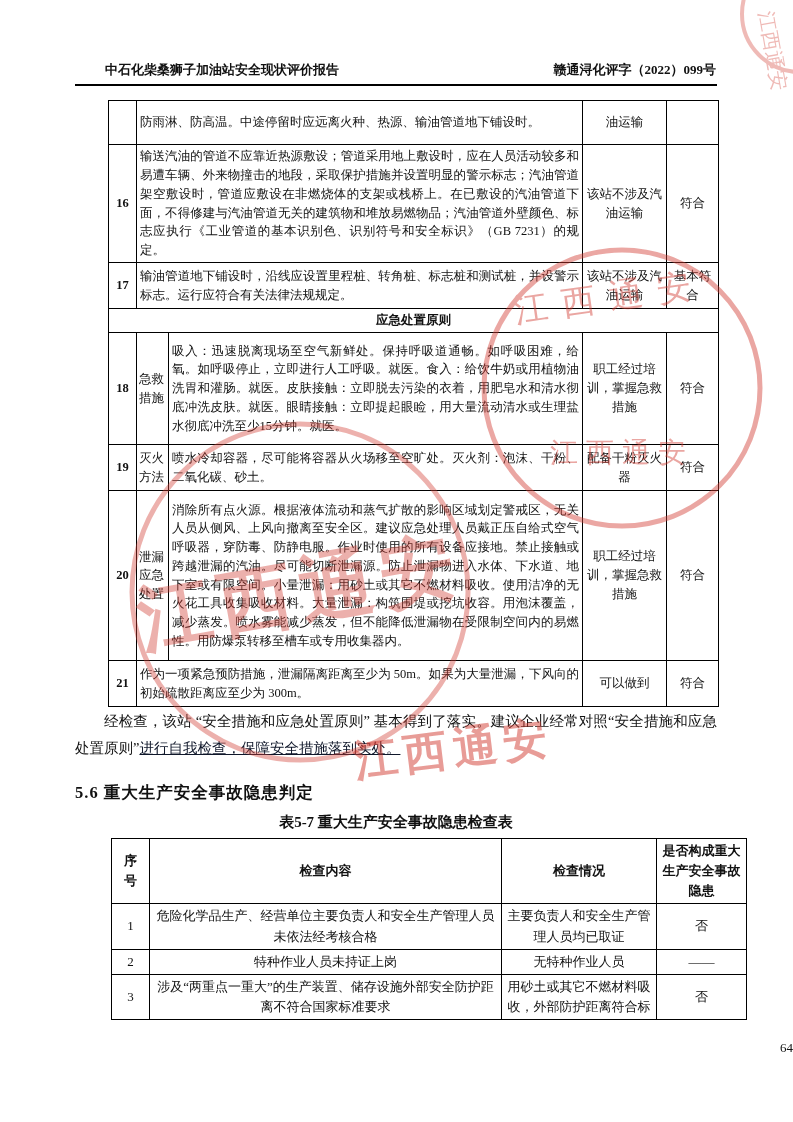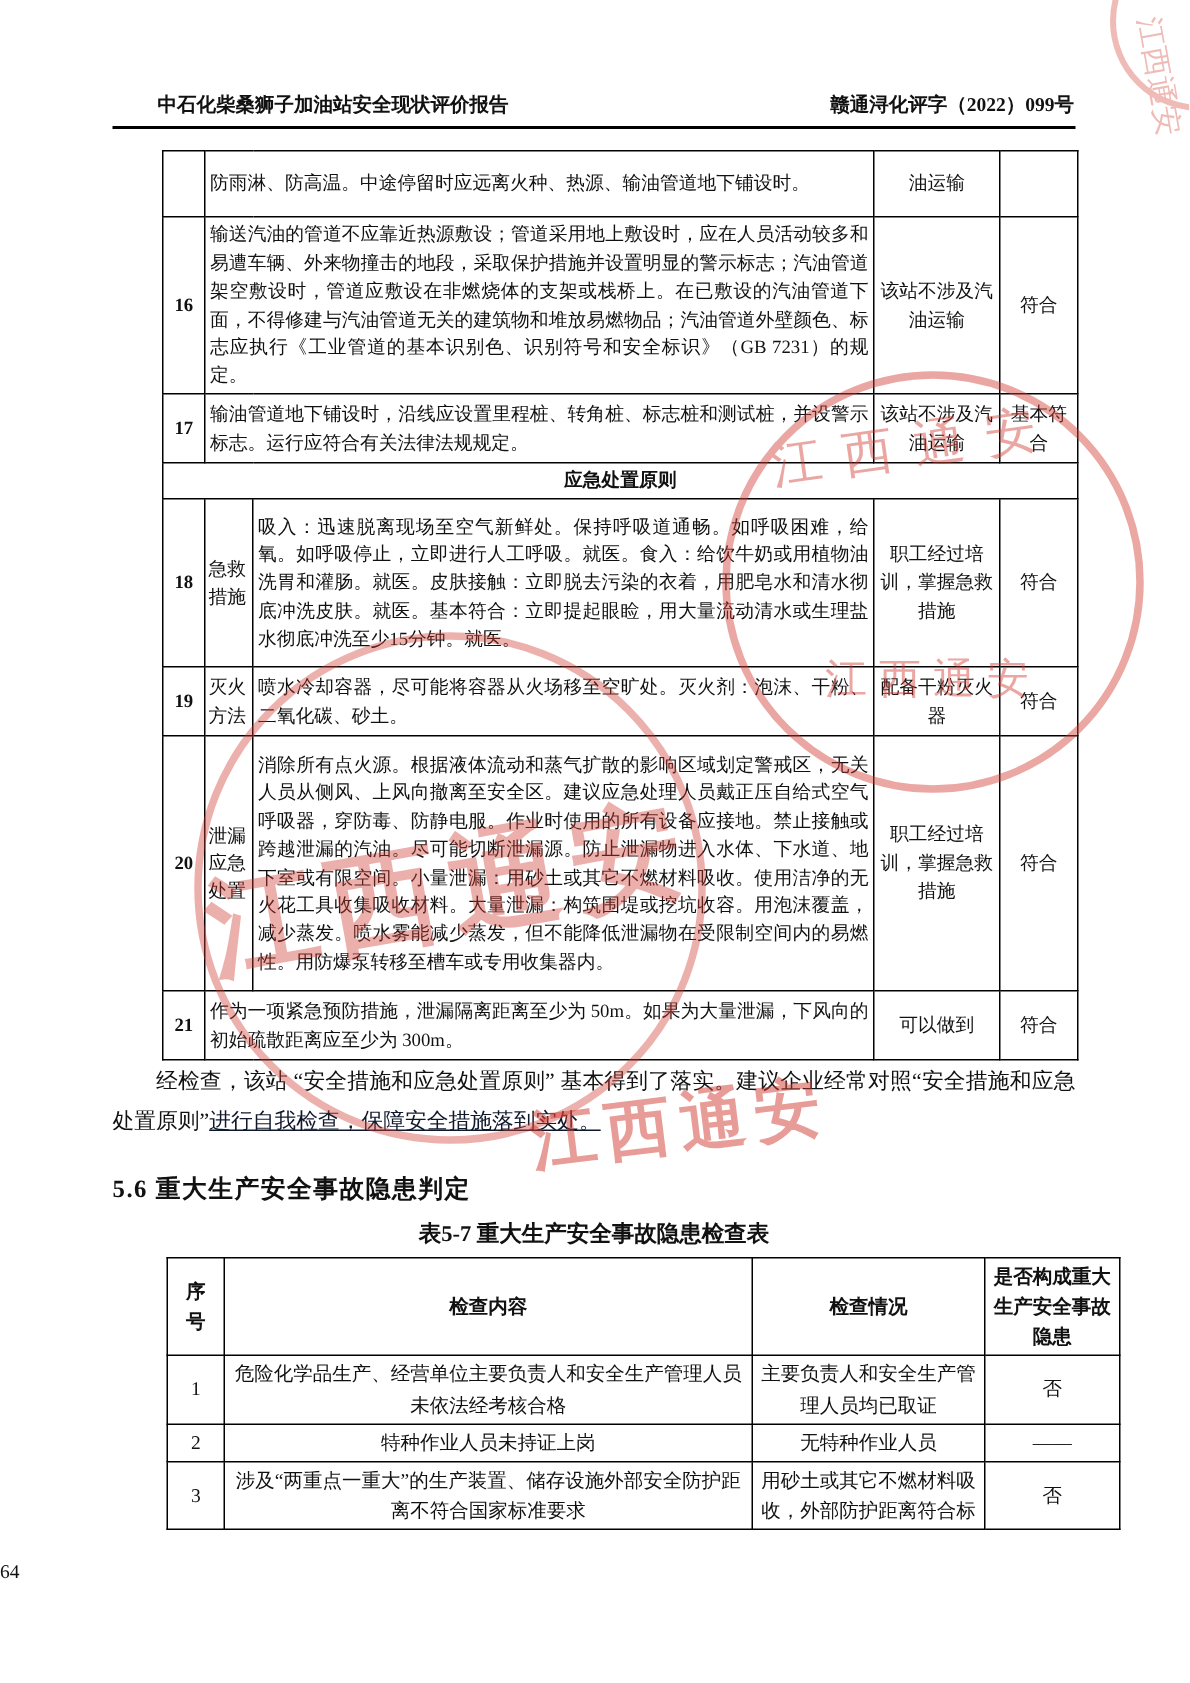--- a/index.html
+++ b/index.html
@@ -41,21 +41,21 @@
   .h56 {
     position:absolute; top:782px; left:75px;
     font-size:16.5px; font-weight:bold; letter-spacing:1px;
   }
   .caption {
     position:absolute; top:813px; left:75px; width:642px;
     text-align:center; font-size:15px; font-weight:bold;
   }
   .pageno {
     position:absolute; top:1040px; left:0; width:100%;
-    text-align:left; font-size:13px;
+    text-align:right; font-size:13px;
   }
 
   
   .wm { position:absolute; top:0; left:0; z-index:5; pointer-events:none; }
 </style>
 </head>
 <body>
 
 <div class="page">
 
@@ -89,21 +89,21 @@
         <td class="content" colspan="2">输油管道地下铺设时，沿线应设置里程桩、转角桩、标志桩和测试桩，并设警示标志。运行应符合有关法律法规规定。</td>
         <td class="sit">该站不涉及汽油运输</td>
         <td class="res">基本符合</td>
       </tr>
       <tr style="height:24px">
         <td class="sec" colspan="5">应急处置原则</td>
       </tr>
       <tr style="height:112px">
         <td class="no">18</td>
         <td class="lab">急救措施</td>
-        <td class="content">吸入：迅速脱离现场至空气新鲜处。保持呼吸道通畅。如呼吸困难，给氧。如呼吸停止，立即进行人工呼吸。就医。食入：给饮牛奶或用植物油洗胃和灌肠。就医。皮肤接触：立即脱去污染的衣着，用肥皂水和清水彻底冲洗皮肤。就医。基本符合：立即提起眼睑，用大量流动清水或生理盐水彻底冲洗至少15分钟。就医。</td>
+        <td class="content">吸入：迅速脱离现场至空气新鲜处。保持呼吸道通畅。如呼吸困难，给氧。如呼吸停止，立即进行人工呼吸。就医。食入：给饮牛奶或用植物油洗胃和灌肠。就医。皮肤接触：立即脱去污染的衣着，用肥皂水和清水彻底冲洗皮肤。就医。眼睛接触：立即提起眼睑，用大量流动清水或生理盐水彻底冲洗至少15分钟。就医。</td>
         <td class="sit">职工经过培训，掌握急救措施</td>
         <td class="res">符合</td>
       </tr>
       <tr style="height:46px">
         <td class="no">19</td>
         <td class="lab">灭火方法</td>
         <td class="content">喷水冷却容器，尽可能将容器从火场移至空旷处。灭火剂：泡沫、干粉、二氧化碳、砂土。</td>
         <td class="sit">配备干粉灭火器</td>
         <td class="res">符合</td>
       </tr>

